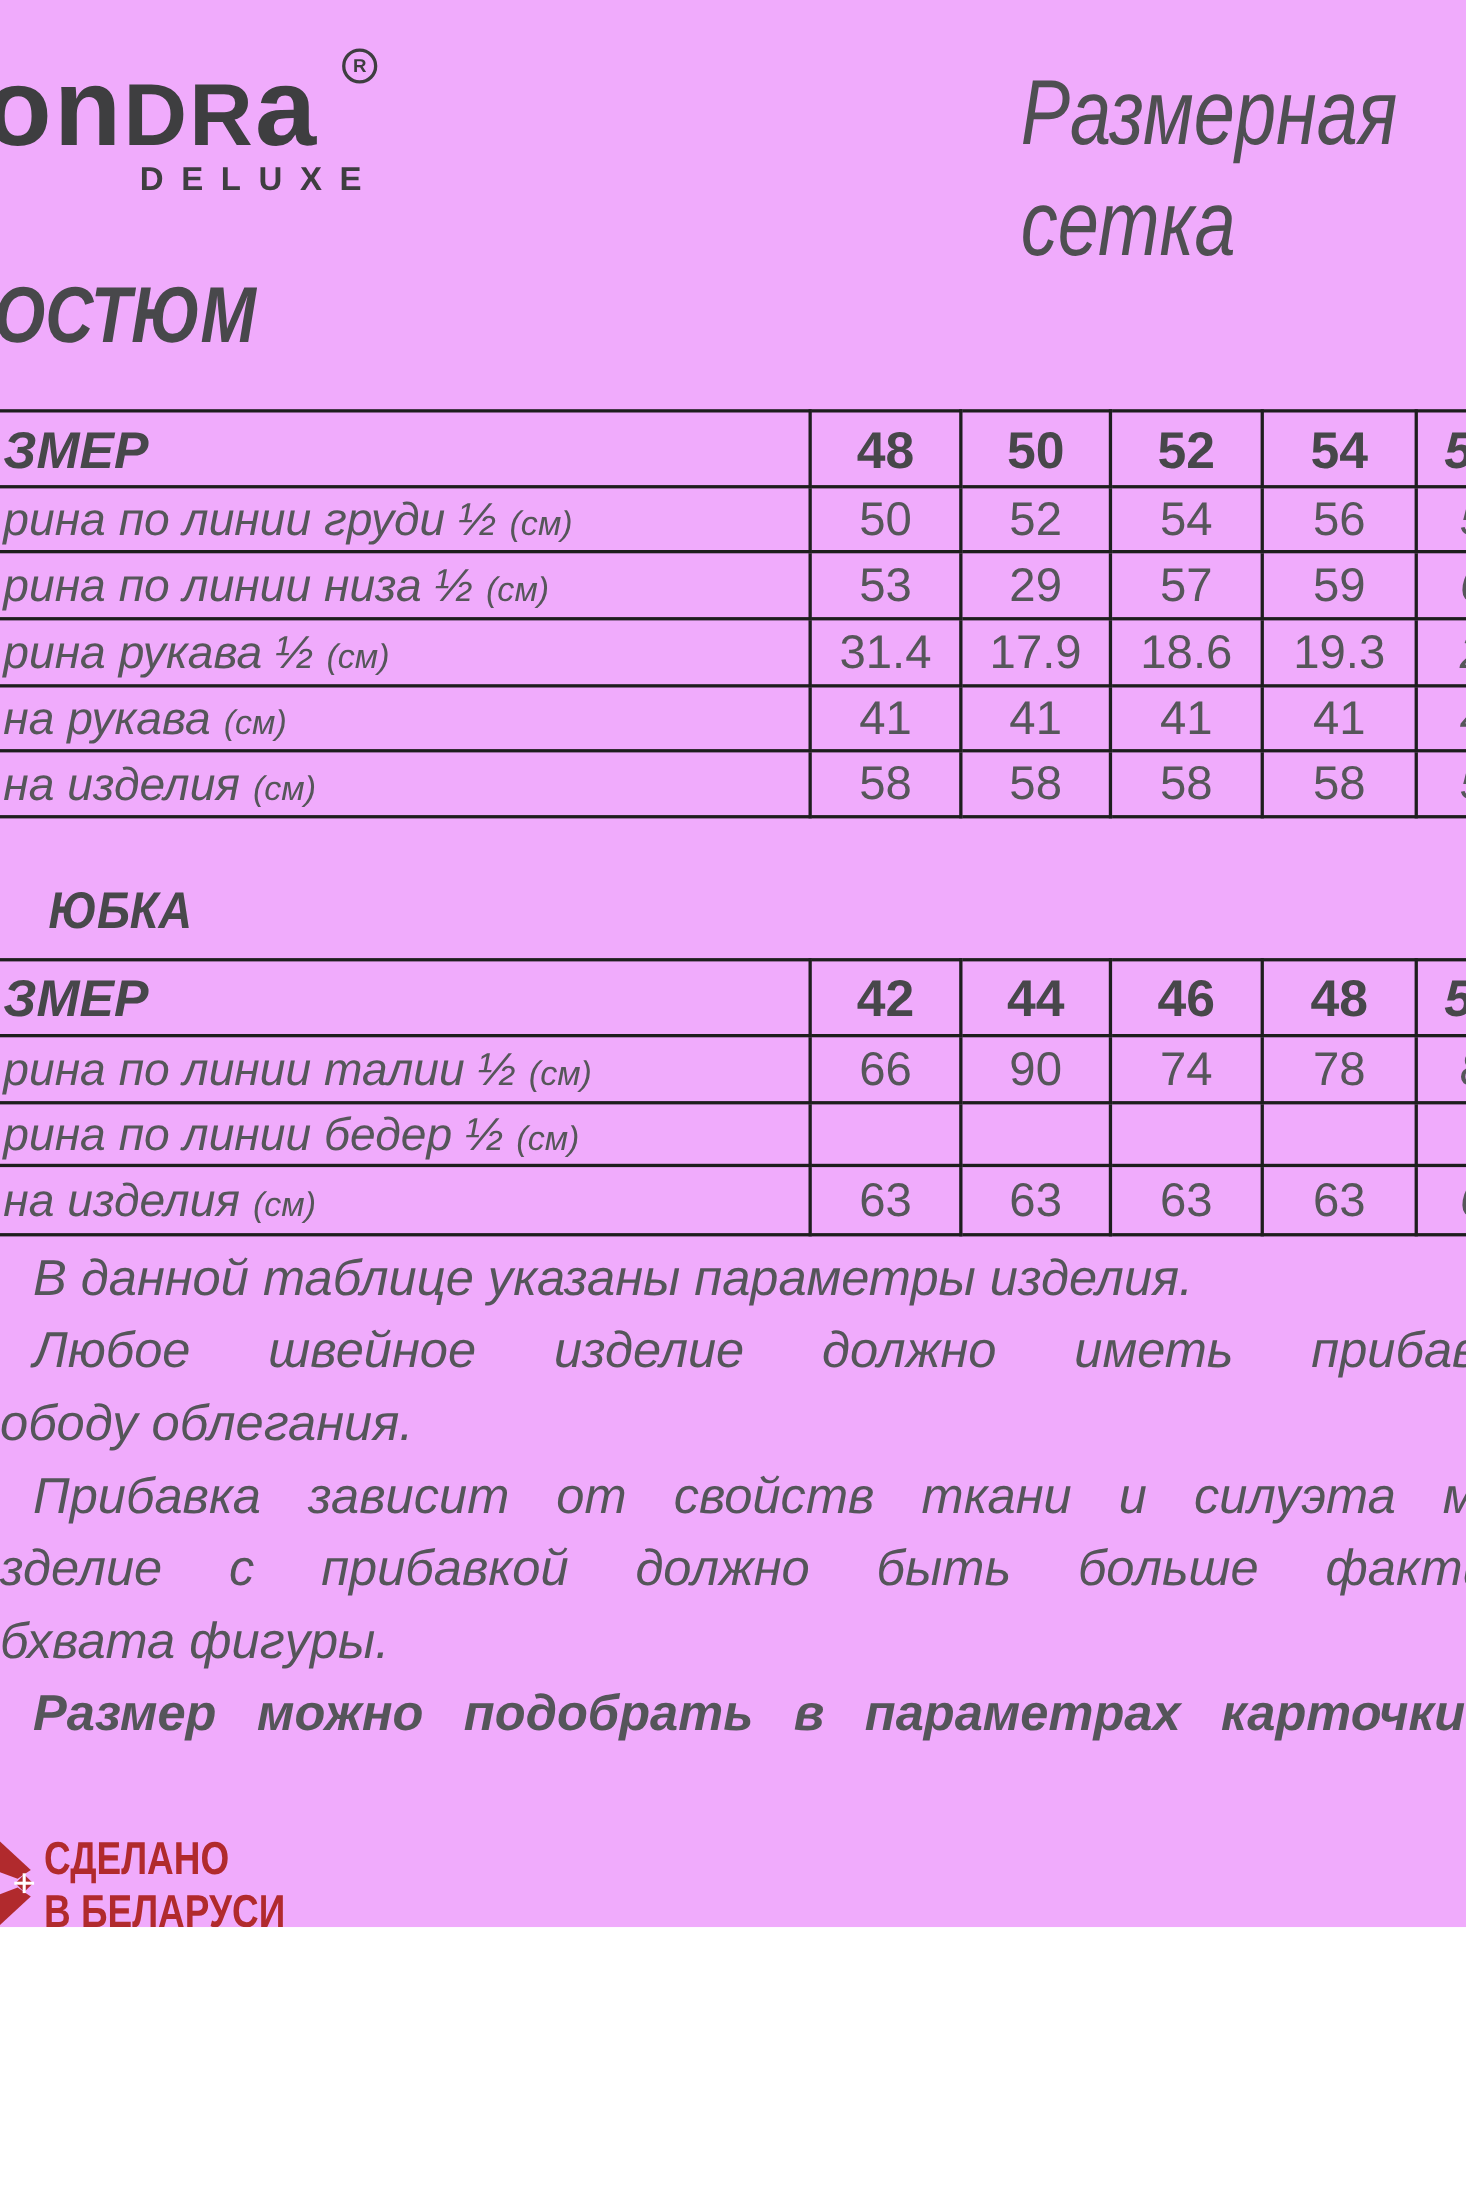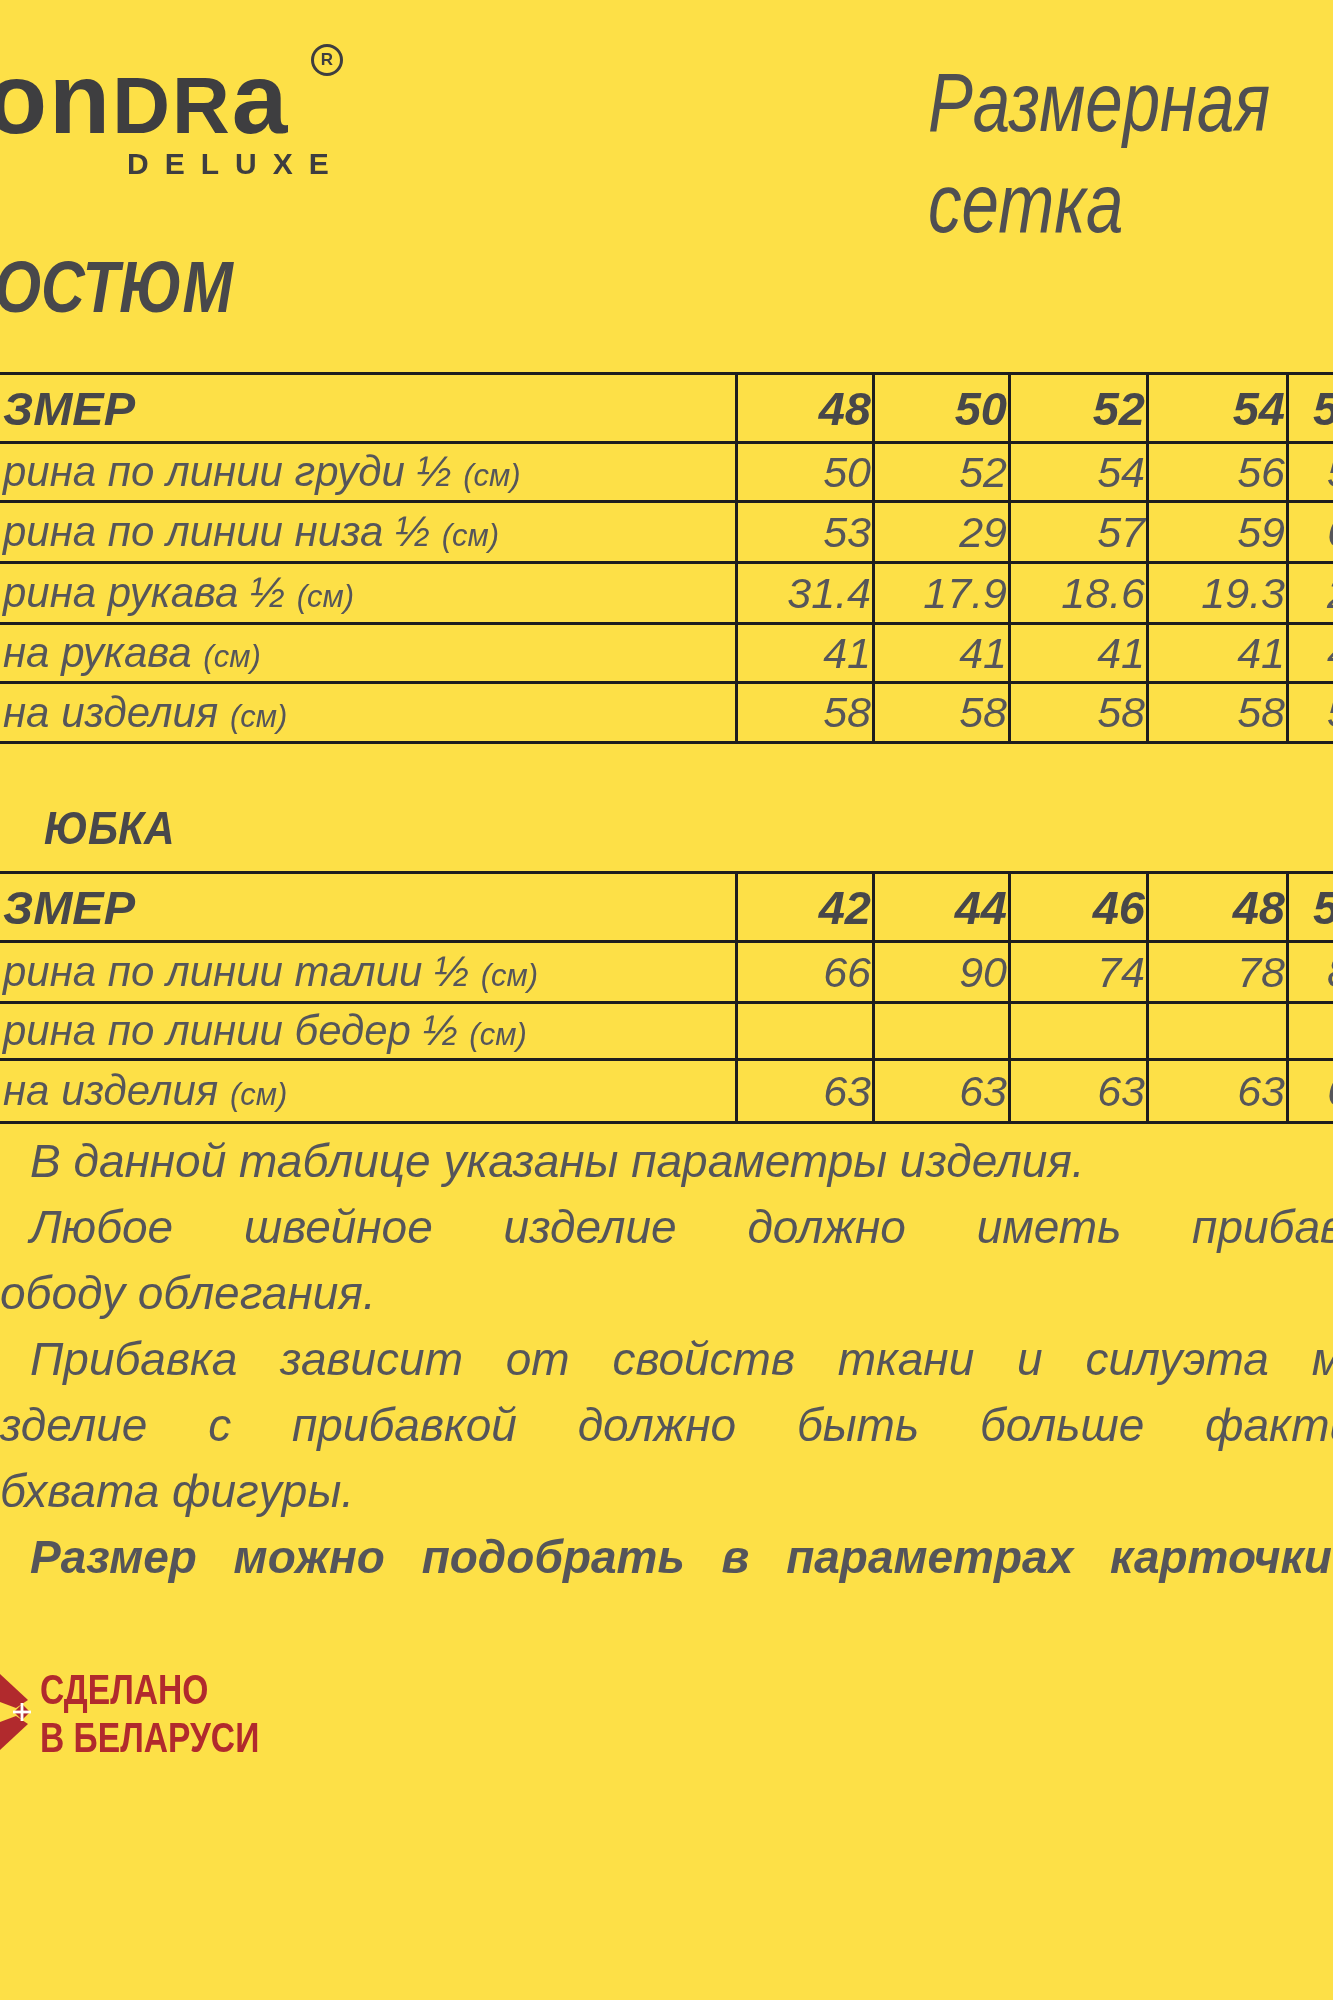--- a/index.html
+++ b/index.html
@@ -1,16 +1,16 @@
 <!DOCTYPE html>
 <html><head>
 <meta charset="utf-8">
 <style>
   html,body{margin:0;padding:0;background:#ffffff;}
-  #page{position:relative;width:1333px;height:2000px;overflow:hidden;background:#fde047;
+  #page{position:relative;width:1333px;height:1752px;overflow:hidden;background:#f0abfc;
         font-family:"Liberation Sans", sans-serif;}
 
   
   .brand{position:absolute;left:-14px;top:58px;color:#3e3e40;white-space:nowrap;}
   .brand .big{font-size:100px;font-weight:700;letter-spacing:2px;line-height:80px;}
   .brand .caps{font-size:80px;font-weight:700;letter-spacing:2px;}
   .reg{position:absolute;left:311px;top:44px;width:26px;height:26px;border:3px solid #3e3e40;
        border-radius:50%;text-align:center;line-height:26px;font-size:17px;font-weight:700;color:#3e3e40;}
   .deluxe{position:absolute;left:127px;top:147px;font-size:30px;font-weight:600;
           letter-spacing:16px;color:#3e3e40;text-align:center;}
@@ -25,21 +25,21 @@
       color:#48484b;transform:scaleX(0.90);transform-origin:left top;white-space:nowrap;}
 
   
   .tblwrap{position:absolute;left:-80px;width:1517px;}
   #t1wrap{top:372px;}
   #t2wrap{top:871px;}
   table.grid{border-collapse:collapse;table-layout:fixed;width:1517px;}
   table.grid td{border:3px solid #1e1e1e;overflow:hidden;white-space:nowrap;}
   td.lbl{padding-left:80px;text-align:left;font-style:italic;font-size:42px;color:#56565a;}
   td.lbl.hdr{font-size:47px;font-weight:700;color:#47474a;}
-  td.num{text-align:right;font-style:italic;font-size:43px;color:#56565a;}
+  td.num{text-align:center;font-size:43px;color:#56565a;}
   td.num.hdr{font-size:47px;font-weight:700;color:#47474a;}
   td.frag{text-align:left;font-style:italic;font-size:43px;color:#56565a;padding-left:22px;}
   td.frag.hdr{font-size:47px;font-weight:700;color:#47474a;padding-left:24px;}
   tr.datarow td.frag{padding-left:38px;}
   .unit{font-size:31px;text-align:center;}
   #t1 tr:nth-child(1) td{height:64px;}
   #t1 tr:nth-child(2) td{height:54px;}
   #t1 tr:nth-child(3) td{height:56px;}
   #t1 tr:nth-child(4) td{height:56px;}
   #t1 tr:nth-child(5) td{height:54px;}

